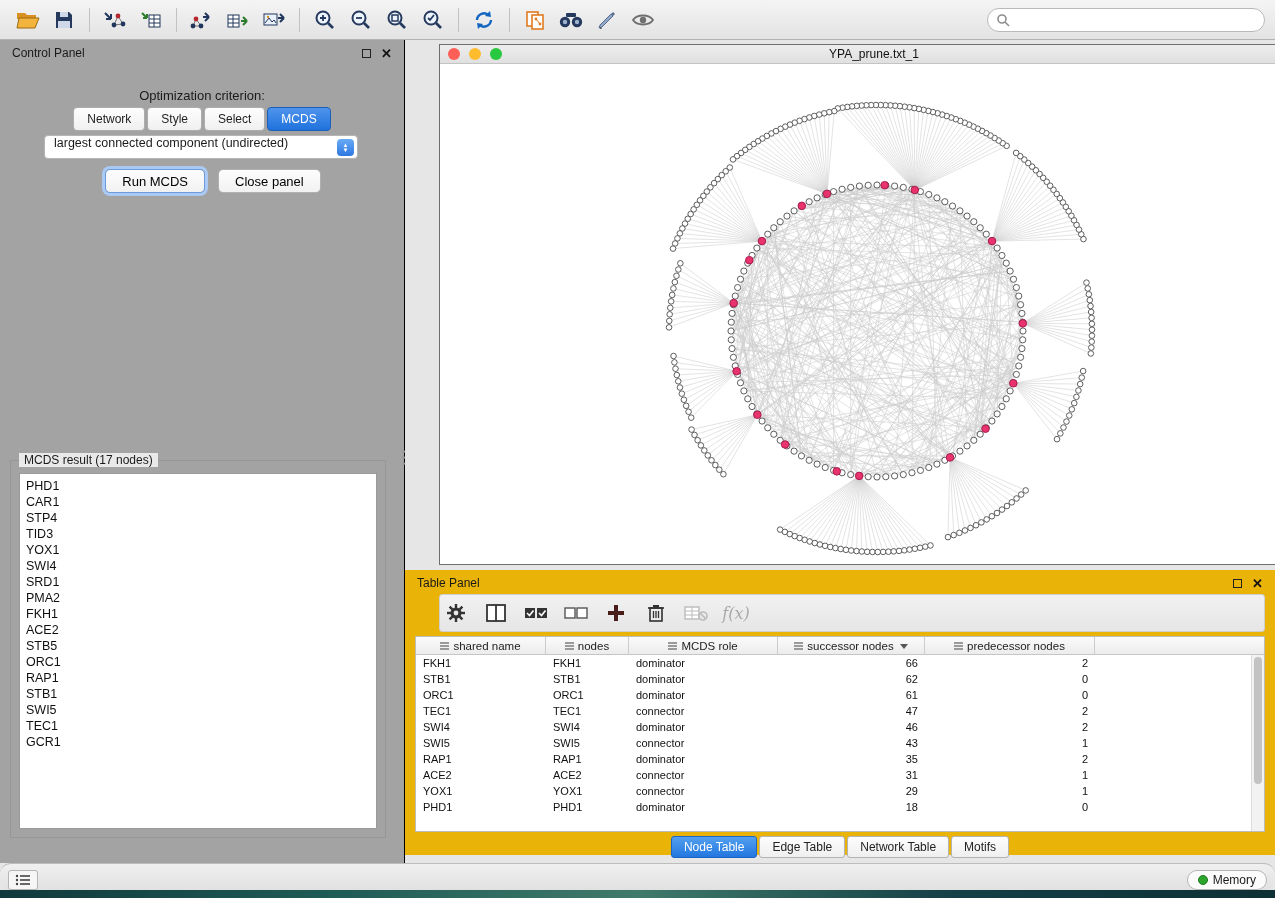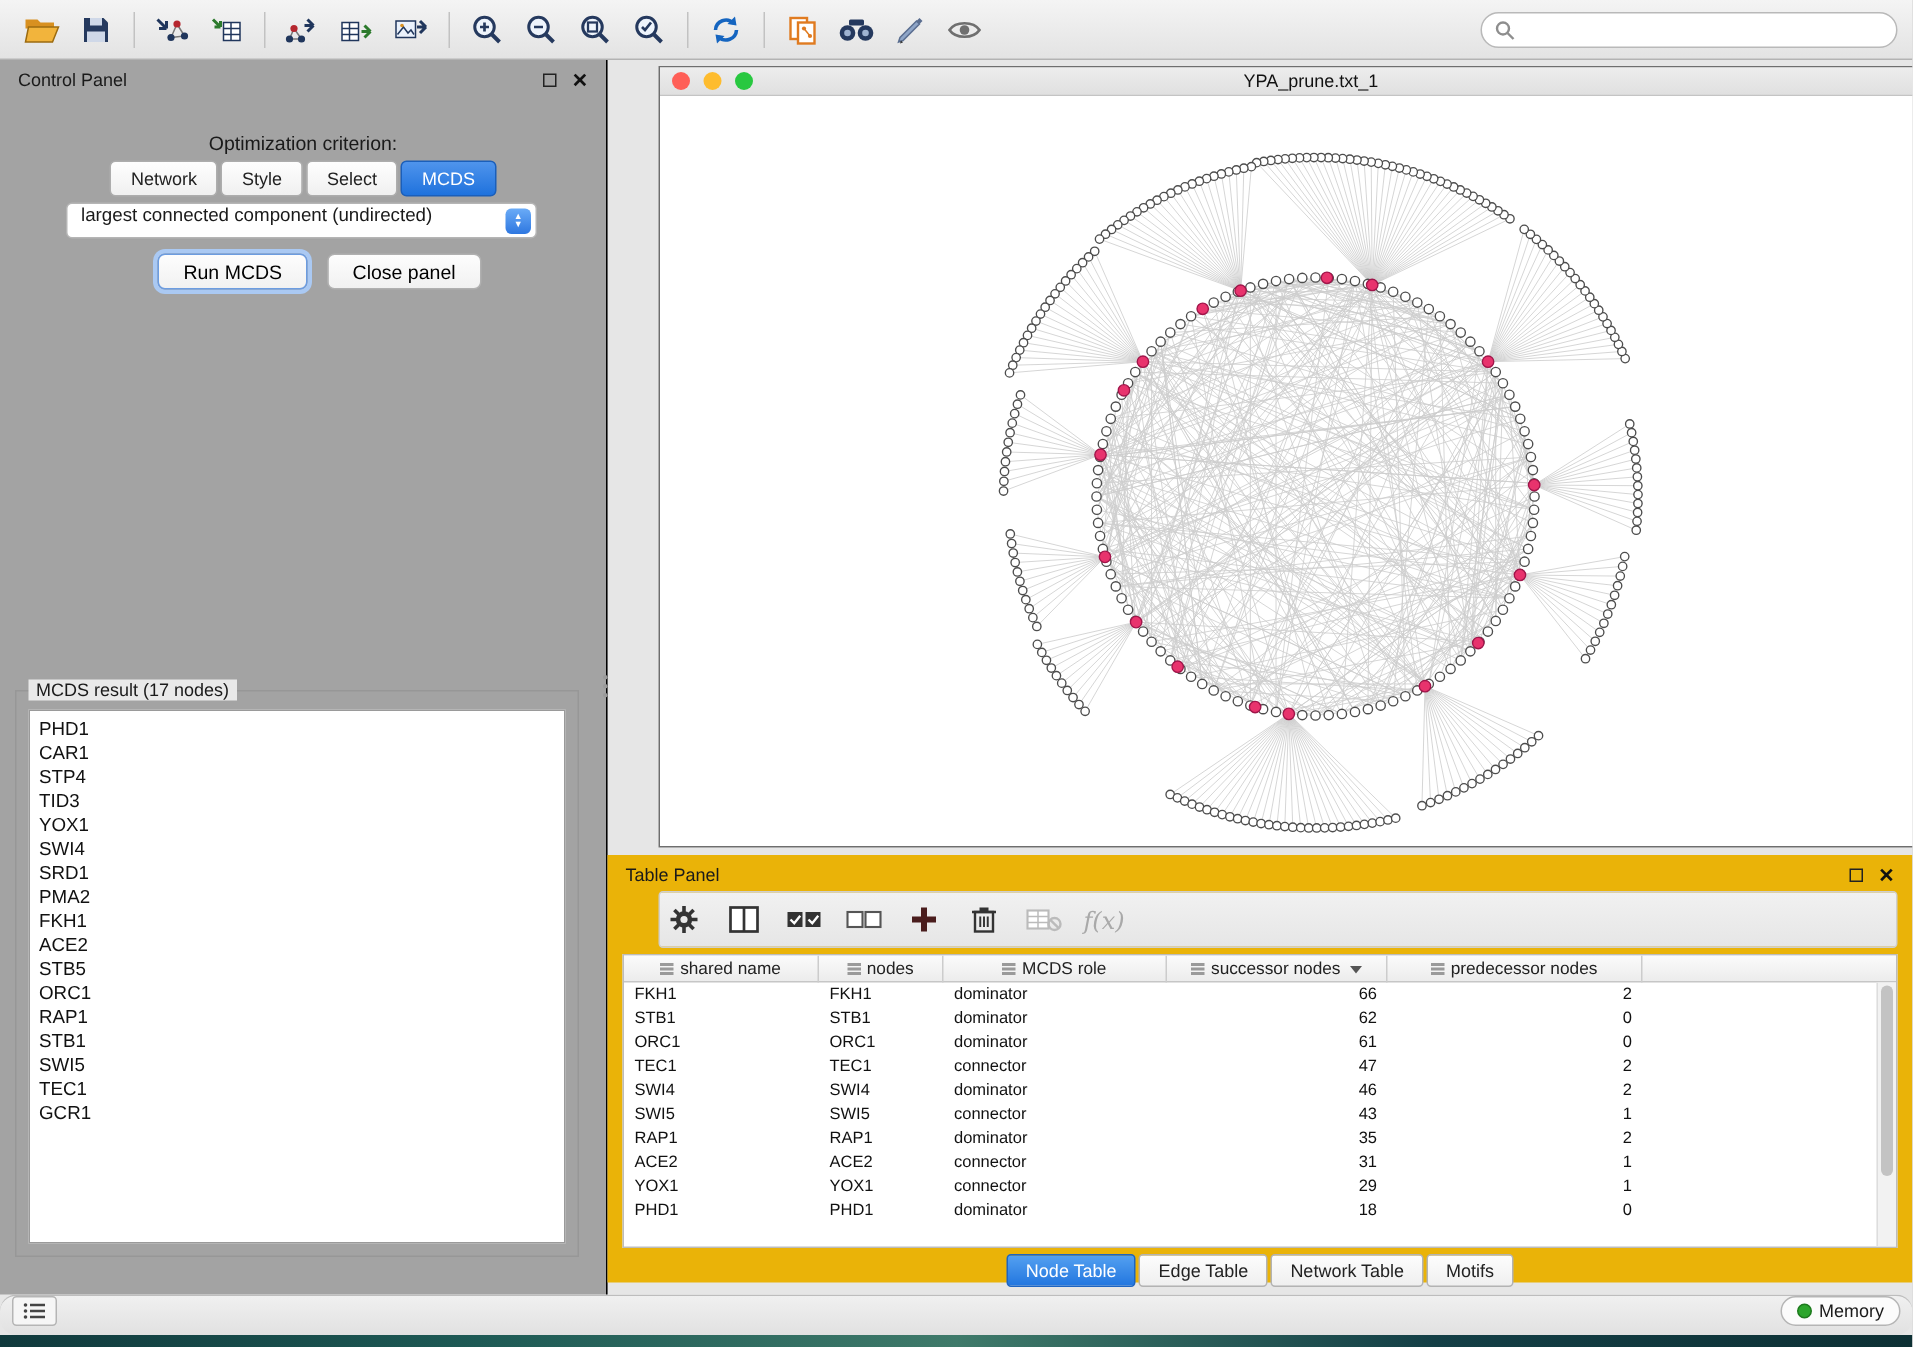--- a/index.html
+++ b/index.html
@@ -85,21 +85,21 @@
   .sort-ico i { display:block; width:9px; height:2px; background:#9a9a9a; }
 
   #tp-tabs { position:absolute; left:0; right:0; top:266px; display:flex; justify-content:center; gap:2px; }
   .tp-tab { font-size:12px; padding:3px 12px; border:1px solid #b3b3b3; background:linear-gradient(#fdfdfd,#efefef);
             border-radius:3px; color:#222; }
   .tp-tab.active { background:linear-gradient(#54a0f0,#2276df); border-color:#1c64c2; color:#fff; }
 
   
   #status-bar { position:absolute; left:0; top:863px; width:1275px; height:27px;
                 background:linear-gradient(#f0f0f0,#e1e1e1); border-top:1px solid #bdbdbd;
-                display:flex; align-items:flex-start; padding:0 8px;border-radius:11px; }
+                display:flex; align-items:flex-end; padding:0 8px;border-radius:11px; }
   #list-btn { width:30px; height:20px; border:1px solid #b5b5b5; border-radius:3px; background:#f6f6f6;
               display:flex; align-items:center; justify-content:center; }
   #memory-btn { margin-left:auto; height:20px; border:1px solid #b5b5b5; border-radius:10px; background:#fbfbfb;
                 display:flex; align-items:center; gap:5px; padding:0 10px; font-size:12px; }
   #memory-dot { width:10px; height:10px; border-radius:50%; background:#2ca52c; border:1px solid #1d7a1d; }
   #desktop-strip { position:absolute; left:0; top:890px; width:1275px; height:8px;
                    background:linear-gradient(90deg,#10393c,#1e5a55,#3f7a6a,#143f46,#0d3034); }
 
   .splitter-dots { position:absolute; left:401px; top:450px; width:4px; height:26px; display:flex;
                    flex-direction:column; gap:3px; align-items:center; }

